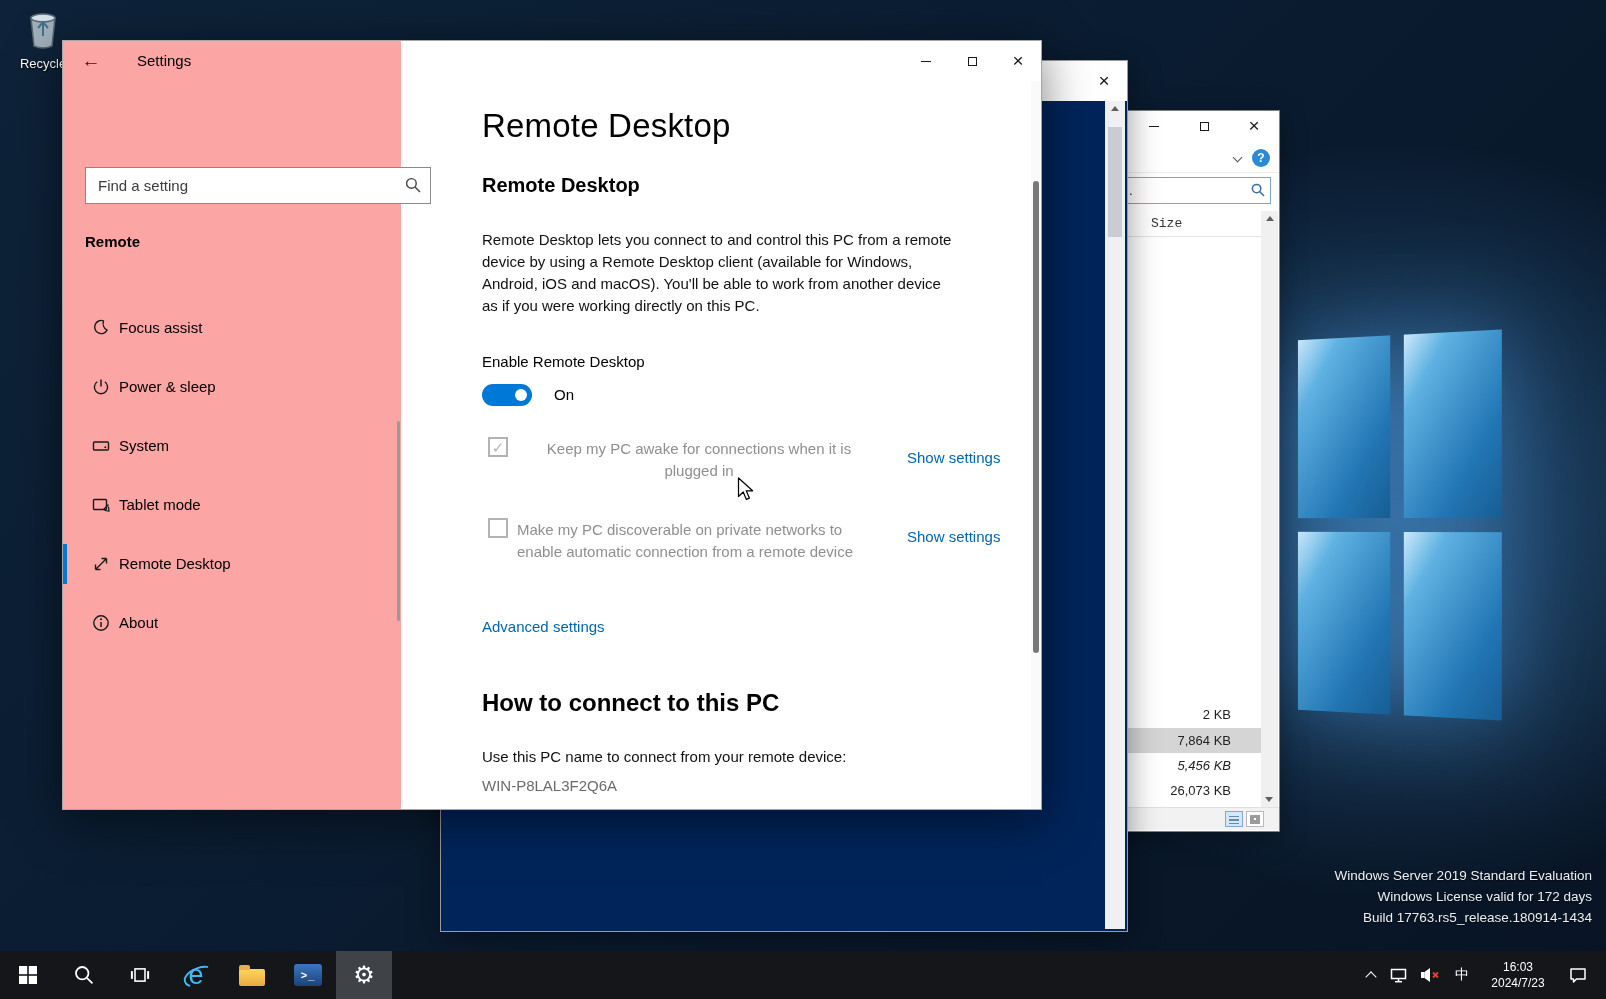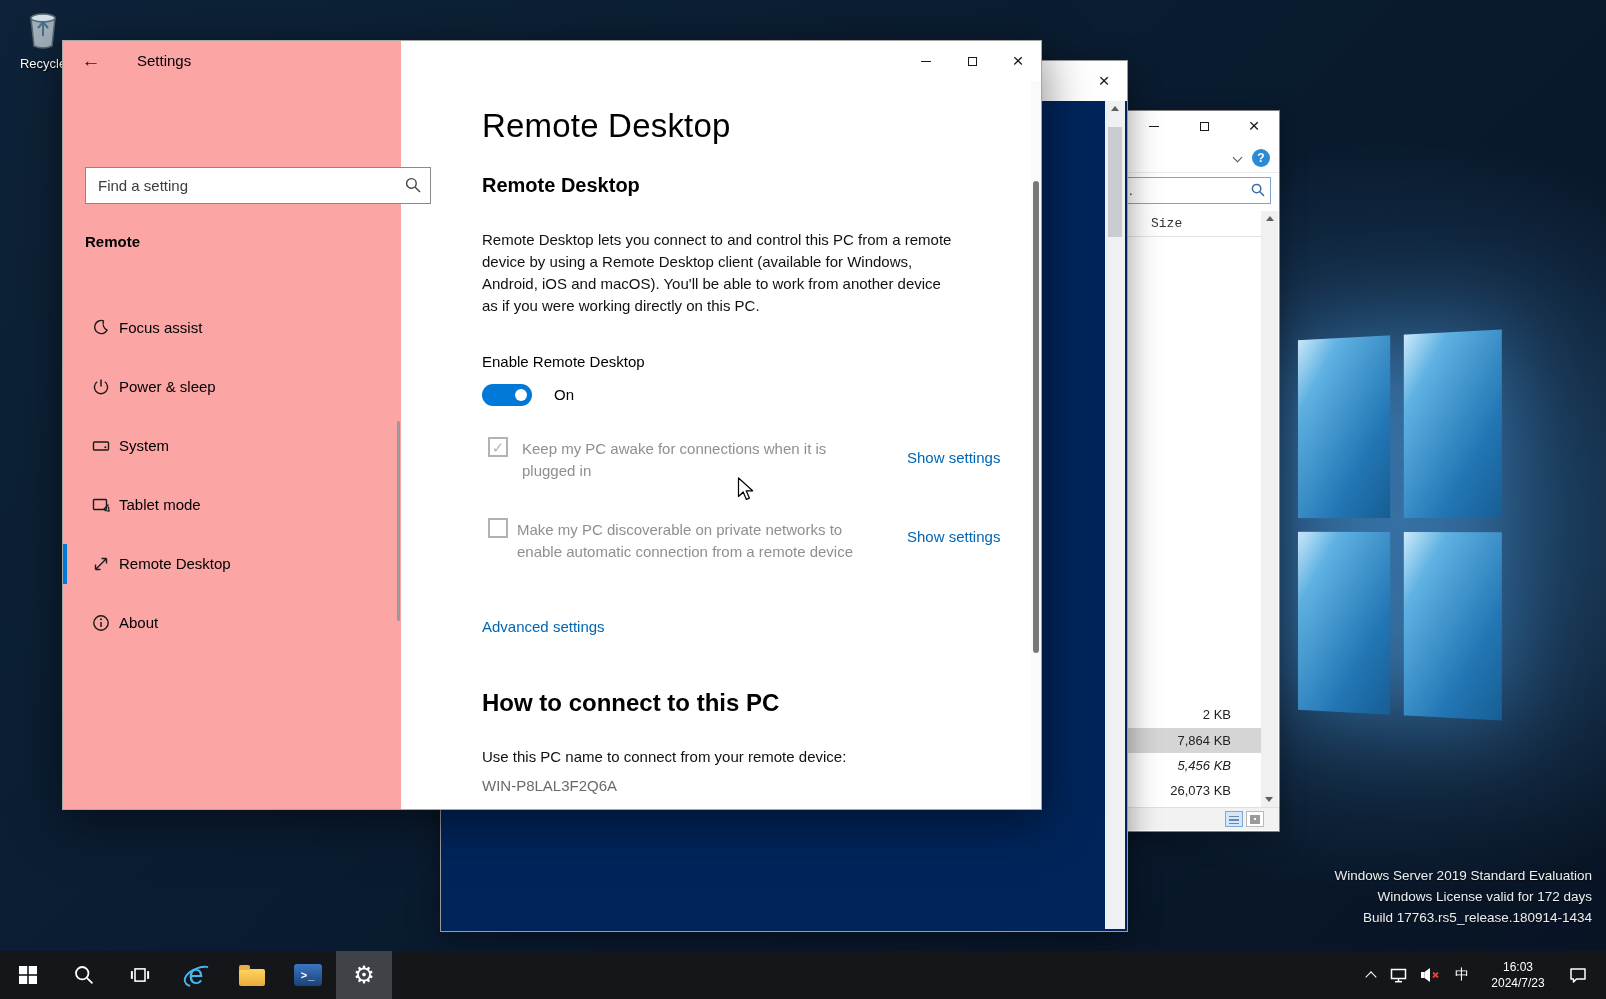--- a/index.html
+++ b/index.html
@@ -299,21 +299,21 @@
       <h2 class="c-h2">Remote Desktop</h2>
       <p class="c-desc">Remote Desktop lets you connect to and control this PC from a remote device by using a Remote Desktop client (available for Windows, Android, iOS and macOS). You'll be able to work from another device as if you were working directly on this PC.</p>
 
       <div class="c-enable">Enable Remote Desktop</div>
       <div class="toggle">
         <div class="knob"></div>
       </div>
       <div class="toggle-state">On</div>
 
       <div class="cb checked" style="left:35px;top:396px;"></div>
-      <div class="cb-txt" style="left:69px;top:397px;width:340px;">Keep my PC awake for connections when it is plugged in</div>
+      <div class="cb-txt" style="left:76px;top:397px;width:340px;text-align:center;">Keep my PC awake for connections when it is plugged in</div>
       <a class="lnk" style="left:454px;top:408px;">Show settings</a>
 
       <div class="cb" style="left:35px;top:477px;"></div>
       <div class="cb-txt" style="left:64px;top:478px;width:352px;">Make my PC discoverable on private networks to enable automatic connection from a remote device</div>
       <a class="lnk" style="left:454px;top:487px;">Show settings</a>
 
       <a class="lnk" style="left:29px;top:577px;">Advanced settings</a>
 
       <h2 class="c-h3">How to connect to this PC</h2>
       <div class="c-instr">Use this PC name to connect from your remote device:</div>

